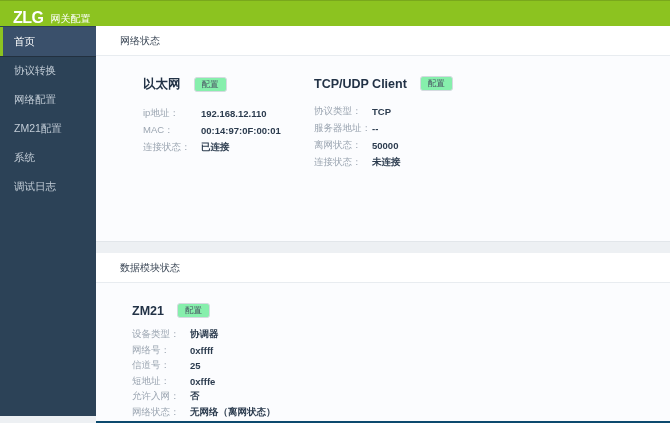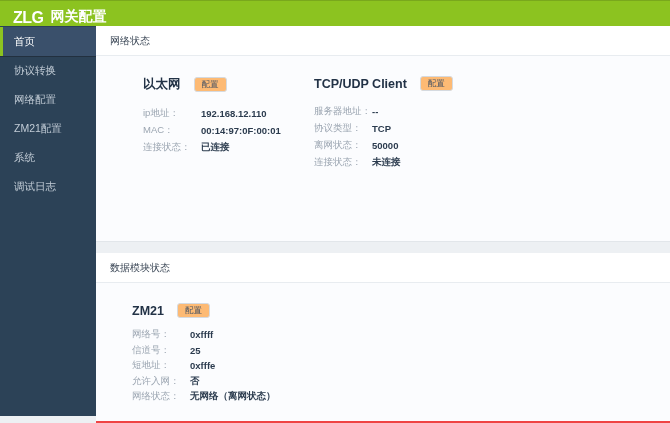--- a/index.html
+++ b/index.html
@@ -5,49 +5,49 @@
   * { margin:0; padding:0; box-sizing:border-box; }
   html,body { width:670px; height:423px; overflow:hidden;
     font-family:"Liberation Sans","DejaVu Sans",sans-serif; background:#edf0f3; }
   .app { position:relative; width:670px; height:423px; }
 
   
   .topbar { position:absolute; top:0; left:0; right:0; height:26px;
     background:#8cc320; border-top:1px solid #79a81c;
     display:flex; align-items:flex-end; padding-left:13px; }
   .logo { color:#fff; font-size:16px; font-weight:bold; letter-spacing:-0.5px; line-height:1; }
-  .app-title { color:#fff; font-size:14px; font-weight:bold; margin-left:7px; padding-top:1px; }
+  .app-title { color:#fff; font-size:10px; font-weight:normal; margin-left:7px; padding-top:1px; }
 
   
   .sidebar { position:absolute; top:26px; left:0; bottom:7px; width:116px;
     background:#2c4257; padding-top:1px; }
   .nav-item { height:29px; display:flex; align-items:center;
     padding:0 10px 0 14px; font-size:10.5px; color:#c2ccd6; cursor:pointer;
     justify-content:space-between; }
   .nav-item.active { background:#3a506b; color:#fff;
     border-left:3px solid #8cc320; padding-left:11px;
     box-shadow:0 1px 0 #22303f; }
   .chev { color:#93a1ae; font-size:9px; transform:scaleY(1.3); }
 
   
   .content { position:absolute; top:26px; left:96px; right:0; bottom:0;
     background:#edf0f3; display:flex; flex-direction:column; }
   .panel { background:#fbfcfe; }
   .panel-head { height:30px; background:#fff; border-bottom:1px solid #e8ecf0;
-    display:flex; align-items:center; padding-left:14px;
+    display:flex; align-items:center; padding-left:24px;
     font-size:10px; color:#3b4756; }
   .panel-gap { height:12px; background:#edf0f3; border-top:1px solid #e2e6ea; }
   .panel-1 .panel-body { height:185px;padding-left:47px; }
-  .panel-2 { flex:1; border-bottom:2px solid #ef4444; }
+  .panel-2 { flex:1; border-bottom:2px solid #0c4a6e; }
   .panel-body { padding:20px 0 0 36px; display:flex; }
   .col-1 { width:171px; }
   .section-head { display:flex; align-items:center; margin-bottom:12px; }
   .section-title { font-size:12.5px; font-weight:bold; color:#223246; }
   .cfg-btn { margin-left:13px; height:15px; line-height:13px; padding:0 7px;
-    font-size:8.5px; color:#4a5564; background:#fdba74;
+    font-size:8.5px; color:#4a5564; background:#86efac;
     border:1px solid #d5dae0; border-radius:3px; cursor:pointer;
     font-family:"Liberation Sans","DejaVu Sans",sans-serif; }
   .kv-row { display:flex; height:17px; align-items:center; }
   .panel-2 .kv-row { height:15.5px; }
   .kv-label { width:58px; font-size:9.5px; color:#9ba5b1; flex-shrink:0; }
   .kv-value { font-size:9.5px; font-weight:bold; color:#2b3b4e; white-space:nowrap; }
   .panel-2 .section-head { margin-bottom:9px; }
   .panel-2 .panel-body { }
 </style>
 </head>
@@ -106,26 +106,26 @@
             <span class="kv-value">已连接</span>
           </div>
         </div>
 
         <div>
           <div class="section-head">
             <span class="section-title">TCP/UDP Client</span>
             <button class="cfg-btn">配置</button>
           </div>
           <div class="kv-row">
+            <span class="kv-label">协议类型：</span>
+            <span class="kv-value">TCP</span>
+          </div>
+          <div class="kv-row">
             <span class="kv-label">服务器地址：</span>
             <span class="kv-value">--</span>
-          </div>
-          <div class="kv-row">
-            <span class="kv-label">协议类型：</span>
-            <span class="kv-value">TCP</span>
           </div>
           <div class="kv-row">
             <span class="kv-label">离网状态：</span>
             <span class="kv-value">50000</span>
           </div>
           <div class="kv-row">
             <span class="kv-label">连接状态：</span>
             <span class="kv-value">未连接</span>
           </div>
         </div>
@@ -136,20 +136,24 @@
     <div class="panel-gap"></div>
 
     <div class="panel panel-2">
       <div class="panel-head">数据模块状态</div>
       <div class="panel-body">
 
         <div>
           <div class="section-head">
             <span class="section-title">ZM21</span>
             <button class="cfg-btn">配置</button>
+          </div>
+          <div class="kv-row">
+            <span class="kv-label">设备类型：</span>
+            <span class="kv-value">协调器</span>
           </div>
           <div class="kv-row">
             <span class="kv-label">网络号：</span>
             <span class="kv-value">0xffff</span>
           </div>
           <div class="kv-row">
             <span class="kv-label">信道号：</span>
             <span class="kv-value">25</span>
           </div>
           <div class="kv-row">

